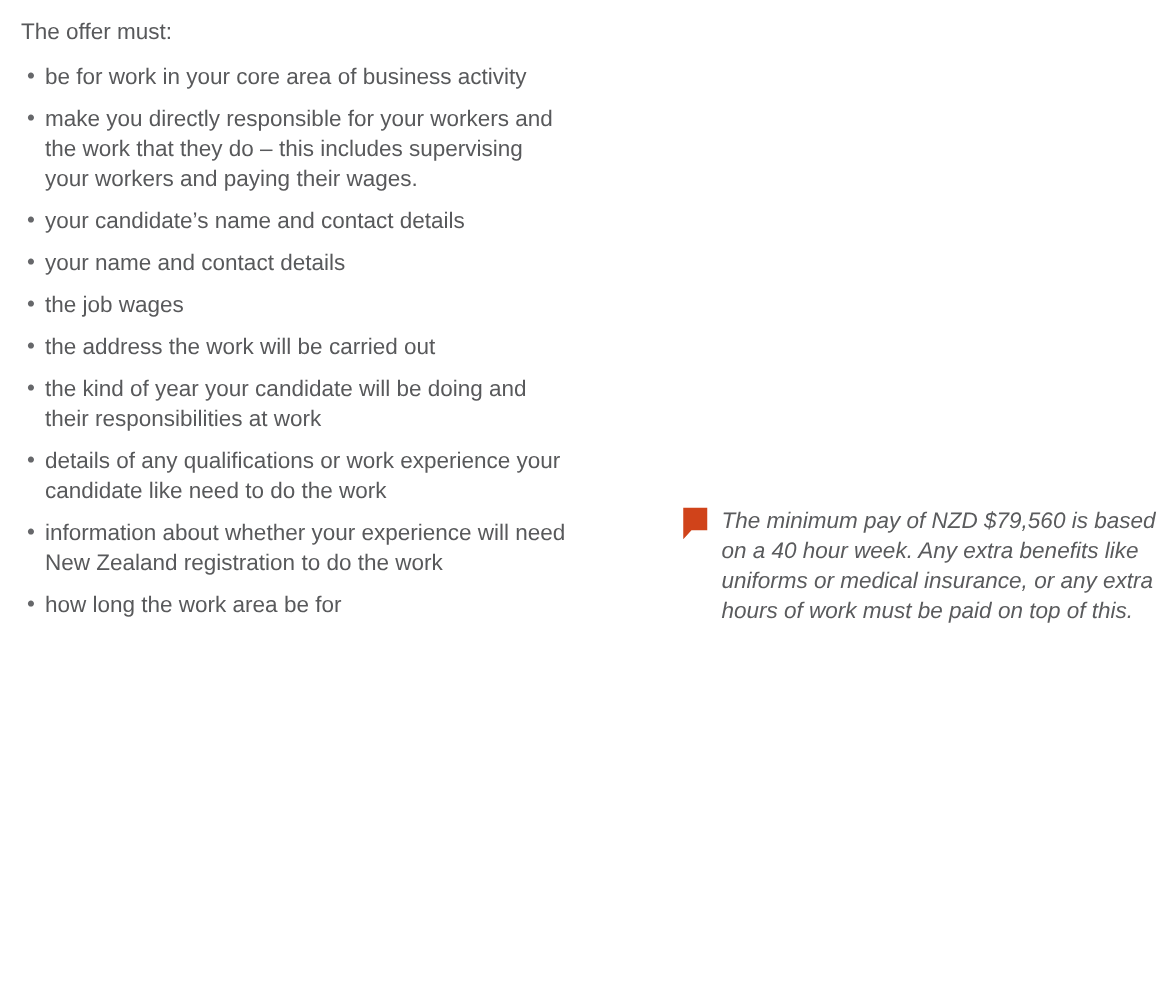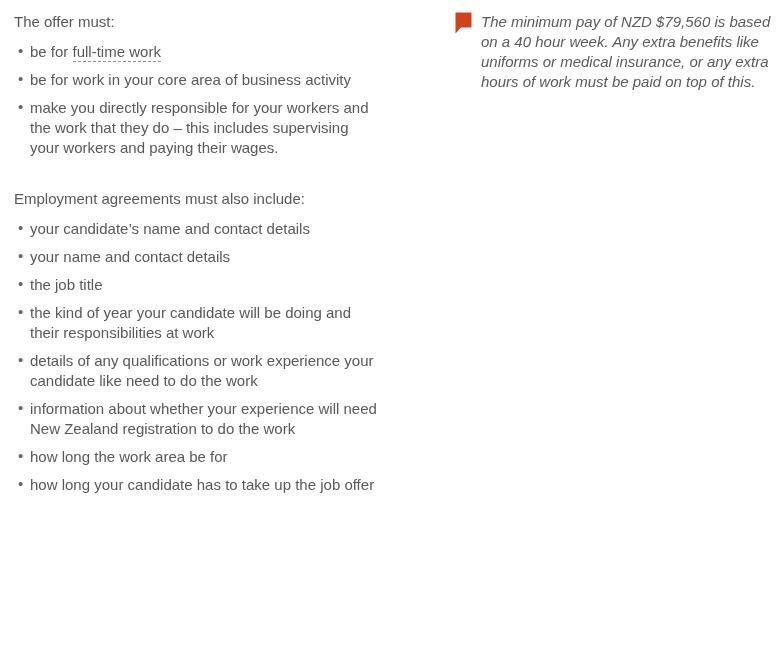--- a/index.html
+++ b/index.html
@@ -11,21 +11,21 @@
     width: 777px;
     height: 669px;
     overflow: hidden;
     font-family: "Liberation Sans", sans-serif;
     font-size: 15px;
     color: #58595b;
     -webkit-font-smoothing: antialiased;
   }
   .layout {
     display: flex;
-    align-items: flex-start;
+    align-items: flex-end;
     box-sizing: border-box;
     padding: 12px 6px 0 14px;
   }
   .main-col {
     flex: 0 0 426px;
     width: 426px;
   }
   .heading {
     margin: 0 0 10px 0;
     line-height: 20px;
@@ -72,74 +72,70 @@
     flex: 0 0 17px;
     width: 17px;
     margin-top: 0px;
   }
   .callout-icon svg {
     display: block;
     width: 17px;
     height: 22px;
   }
   .callout-text {
-    margin: 0 0 16px 9px;
+    margin: 0 0 4px 9px;
     font-style: italic;
     line-height: 20px;
     max-width: 292px;
     color: #5a5b5d;
   }
 </style>
 </head>
 <body>
 
 <div class="layout">
 
   <main class="main-col">
 
     <p class="heading">The offer must:</p>
 
     <ul class="bullets">
       <li>
-        <span>be for </span><a href="#" class="dashed-link">full-time work</a>
-      </li>
-      <li>
         <span>be for work in your core area of business activity</span>
       </li>
       <li>
         <span>make you directly responsible for your workers and the work that they do – this includes supervising your workers and paying their wages.</span>
       </li>
     </ul>
 
-    <p class="heading heading-2">Employment agreements must also include:</p>
 
     <ul class="bullets">
       <li>
         <span>your candidate’s name and contact details</span>
       </li>
       <li>
         <span>your name and contact details</span>
       </li>
       <li>
-        <span>the job title</span>
+        <span>the job wages</span>
+      </li>
+      <li>
+        <span>the address the work will be carried out</span>
       </li>
       <li>
         <span>the kind of year your candidate will be doing and their responsibilities at work</span>
       </li>
       <li>
         <span>details of any qualifications or work experience your candidate like need to do the work</span>
       </li>
       <li>
         <span>information about whether your experience will need New Zealand registration to do the work</span>
       </li>
       <li>
         <span>how long the work area be for</span>
-      </li>
-      <li>
-        <span>how long your candidate has to take up the job offer</span>
       </li>
     </ul>
 
   </main>
 
   <aside class="aside-col">
     <span class="callout-icon">
       <svg viewBox="0 0 17 22" xmlns="http://www.w3.org/2000/svg" aria-hidden="true">
         <path d="M0.5 0.5 H16.5 V15.5 H6 L0.5 21.5 Z" fill="#d0431a"></path>
       </svg>

